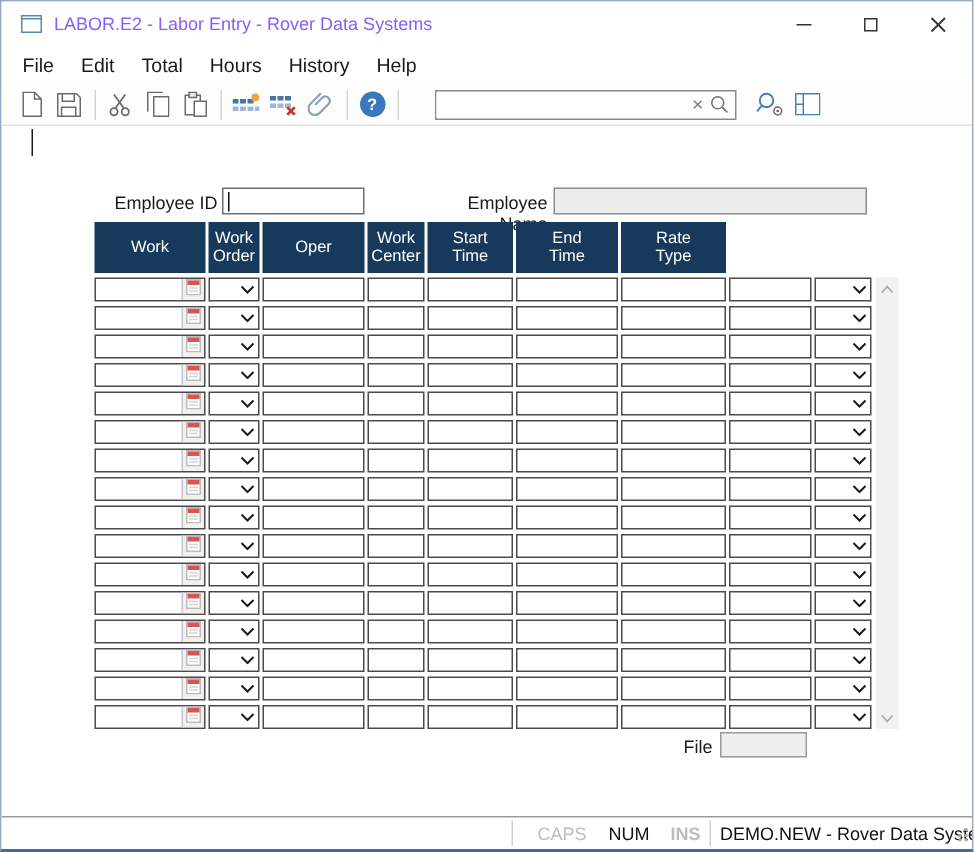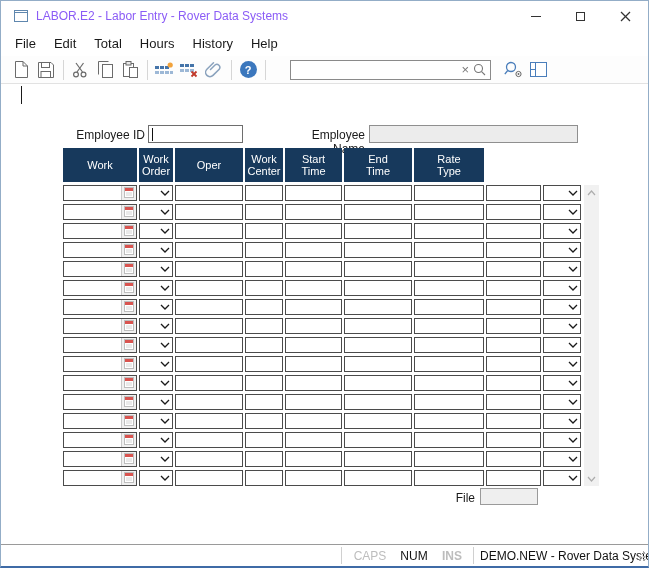--- a/index.html
+++ b/index.html
@@ -55,21 +55,21 @@
   .scroll-up{top:0;}
   .scroll-down{bottom:0;}
   
   .lbl-total{left:420px;top:490px;width:54px;}
   .inp-total{position:absolute;left:479px;top:487px;width:58px;height:17px;background:#efefef;border:1px solid #9a9a9a;font-size:12px;padding:0 3px;outline:none;}
   
   .statusbar{position:absolute;left:0;bottom:0;right:0;height:22px;background:#fff;border-top:1px solid #9a9a9a;font-size:12px;}
   .sb-sep{position:absolute;top:2px;bottom:2px;width:1px;background:#d0d0d0;}
   .sb-sep1{left:340px;}
   .sb-sep2{left:472px;}
-  .sb-item{position:absolute;top:4px;text-align:center;}
+  .sb-item{position:absolute;top:4px;text-align:right;}
   .sb-caps{left:348px;width:42px;color:#bdbdbd;}
   .sb-num{left:394px;width:38px;color:#111;}
   .sb-ins{left:436px;width:30px;color:#bdbdbd;font-weight:bold;}
   .sb-context{left:479px;color:#111;white-space:nowrap;}
   .sb-grip{position:absolute;right:2px;bottom:2px;}
 </style>
 </head>
 <body>
 
 <div class="window">

